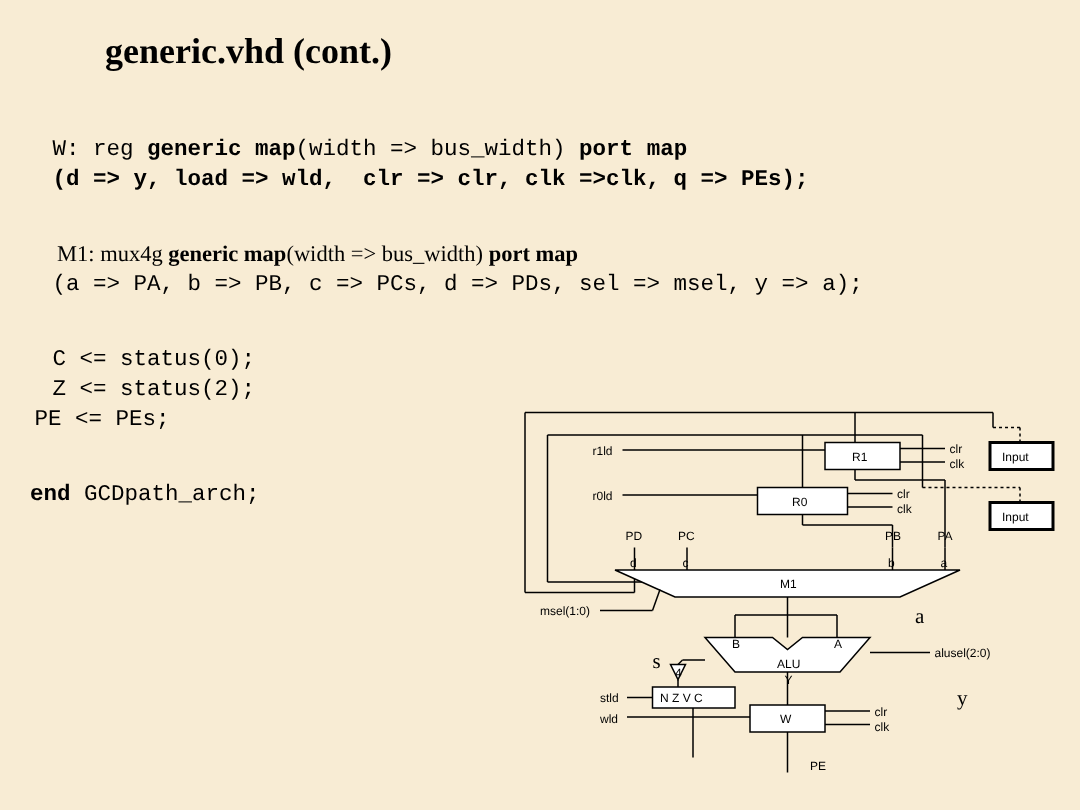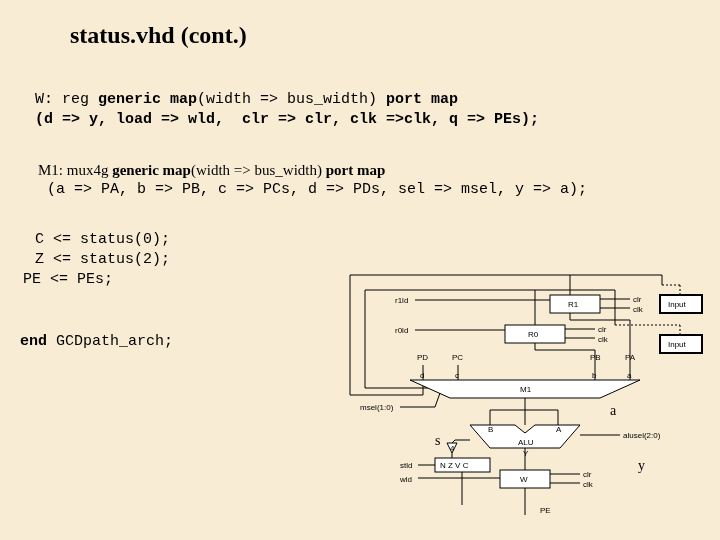--- a/index.html
+++ b/index.html
@@ -24,45 +24,45 @@
   }
   .code {
     position: absolute;
     white-space: pre;
     line-height: 1.35;
   }
   .b { font-weight: bold; }
   .c1 { top: 90px; left: 35px; }
   .c2 { top: 110px; left: 35px; font-weight: bold; }
   .c3 { top: 160px; left: 38px; font-family: Liberation Serif, serif; }
-  .c4 { top: 180px; left: 35px; margin-left: 12px; }
+  .c4 { top: 180px; left: 35px; }
   .c5 { top: 230px; left: 35px; text-align: center; }
   .c6 { top: 250px; left: 35px; }
   .c7 { top: 270px; left: 23px; }
-  .c8 { top: 332px; left: 20px; text-align: center; }
+  .c8 { top: 320px; left: 20px; text-align: center; }
   .diagram {
     position: absolute;
     top: 270px;
     left: 340px;
     width: 370px;
     height: 265px;
   }
   .diagram svg { width: 100%; height: 100%; }
   .lbl { font-family: Arial, sans-serif; font-size: 8px; fill: #000; }
   .lbl2 { font-family: "Times New Roman", serif; font-size: 14px; fill: #000; }
   .box { fill: #fff; stroke: #000; stroke-width: 1; }
   .dbox { fill: #fff; stroke: #000; stroke-width: 2; }
   .ln { stroke: #000; stroke-width: 1; fill: none; }
   .dln { stroke: #000; stroke-width: 1; fill: none; stroke-dasharray: 2,2; }
   .tri { fill: #fff; stroke: #000; stroke-width: 1; }
 </style>
 </head>
 <body>
 
-<div class="title">status.vhd (cont.)</div>
+<div class="title">generic.vhd (cont.)</div>
 
 <div class="code c1"><span>W: reg </span><span class="b">generic map</span><span>(width =&gt; bus_width) </span><span class="b">port map</span></div>
 <div class="code c2">(d =&gt; y, load =&gt; wld,  clr =&gt; clr, clk =&gt;clk, q =&gt; PEs);</div>
 <div class="code c3"><span>M1: mux4g </span><span class="b">generic map</span><span>(width =&gt; bus_width) </span><span class="b">port map</span></div>
 <div class="code c4">(a =&gt; PA, b =&gt; PB, c =&gt; PCs, d =&gt; PDs, sel =&gt; msel, y =&gt; a);</div>
 <div class="code c5">C &lt;= status(0);</div>
 <div class="code c6">Z &lt;= status(2);</div>
 <div class="code c7">PE &lt;= PEs;</div>
 <div class="code c8"><span class="b">end</span><span> GCDpath_arch;</span></div>
 

